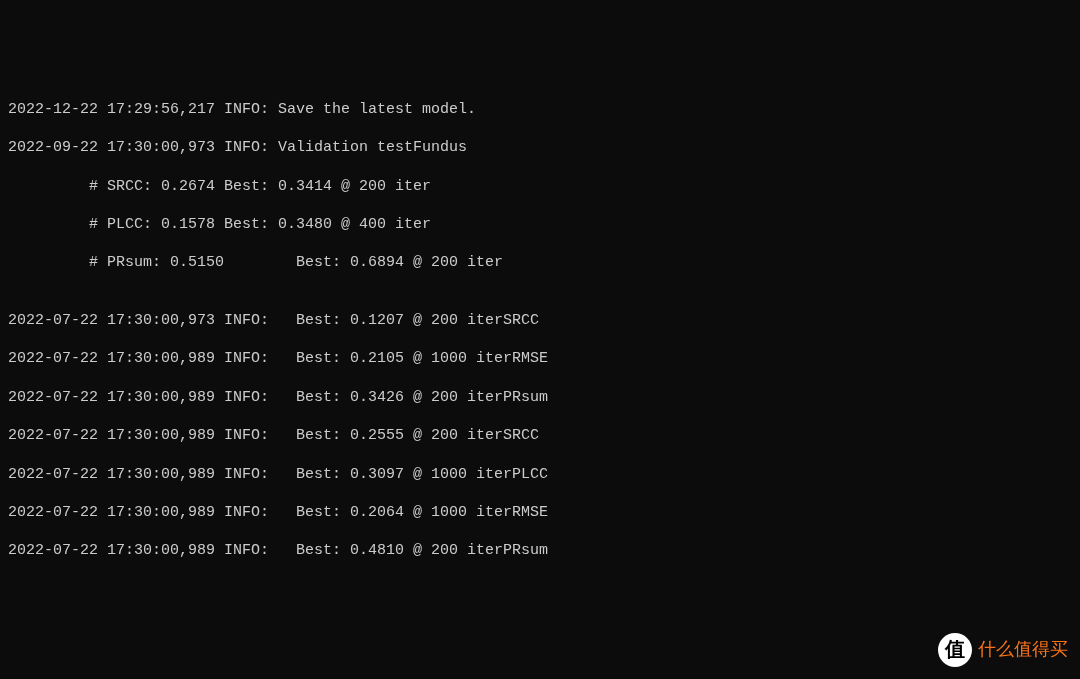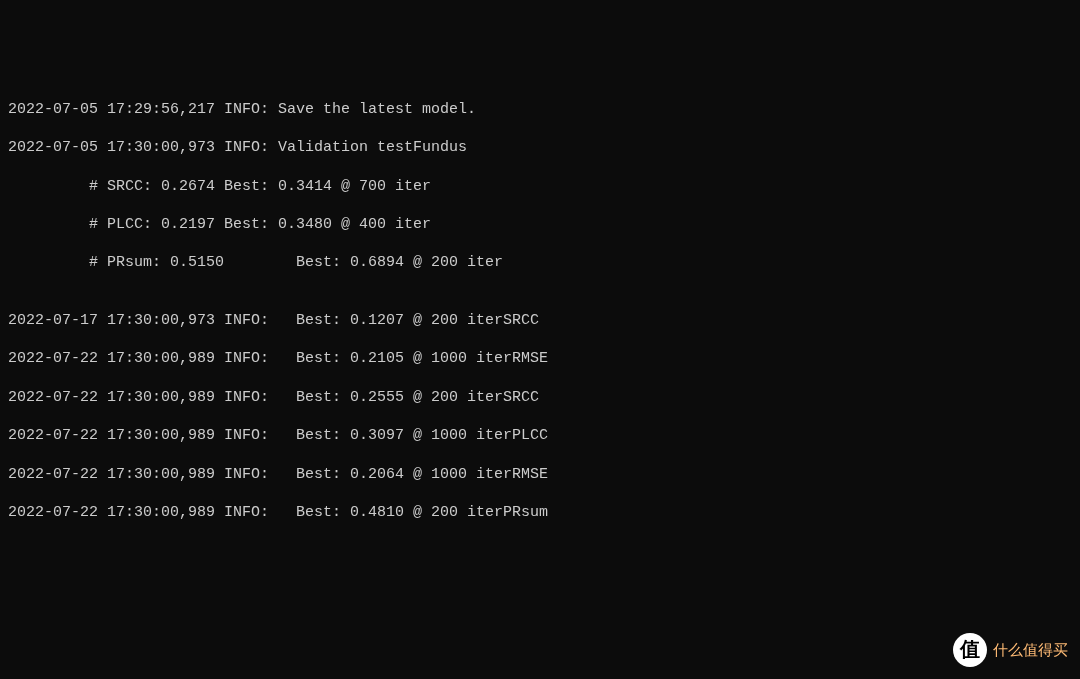--- a/index.html
+++ b/index.html
@@ -38,43 +38,44 @@
       background: #fff;
       display: flex;
       align-items: center;
       justify-content: center;
       color: #000;
       font-weight: bold;
       font-size: 20px;
       font-family: sans-serif;
     }
     .watermark-text {
-      color: #fdba74;
+      color: #f97316;
       font-family: sans-serif;
-      font-size: 15px;
+      font-size: 18px;
       font-weight: 500;
     }
     .line {
       display: block;
     }
   </style>
 </head>
 <body>
 
 
 
 <div class="terminal-output">
-<span class="line">2022-07-05 17:29:56,217 INFO: Save the latest model.</span>
-<span class="line">2022-07-05 17:30:00,973 INFO: Validation testFundus</span>
-<span class="line">         # SRCC: 0.2674 Best: 0.3414 @ 700 iter</span>
-<span class="line">         # PLCC: 0.2197 Best: 0.3480 @ 400 iter</span>
+<span class="line">2022-12-22 17:29:56,217 INFO: Save the latest model.</span>
+<span class="line">2022-09-22 17:30:00,973 INFO: Validation testFundus</span>
+<span class="line">         # SRCC: 0.2674 Best: 0.3414 @ 200 iter</span>
+<span class="line">         # PLCC: 0.1578 Best: 0.3480 @ 400 iter</span>
 <span class="line">         # PRsum: 0.5150        Best: 0.6894 @ 200 iter</span>
 <span class="line"></span>
-<span class="line">2022-07-17 17:30:00,973 INFO:   Best: 0.1207 @ 200 iterSRCC</span>
+<span class="line">2022-07-22 17:30:00,973 INFO:   Best: 0.1207 @ 200 iterSRCC</span>
 <span class="line">2022-07-22 17:30:00,989 INFO:   Best: 0.2105 @ 1000 iterRMSE</span>
+<span class="line">2022-07-22 17:30:00,989 INFO:   Best: 0.3426 @ 200 iterPRsum</span>
 <span class="line">2022-07-22 17:30:00,989 INFO:   Best: 0.2555 @ 200 iterSRCC</span>
 <span class="line">2022-07-22 17:30:00,989 INFO:   Best: 0.3097 @ 1000 iterPLCC</span>
 <span class="line">2022-07-22 17:30:00,989 INFO:   Best: 0.2064 @ 1000 iterRMSE</span>
 <span class="line">2022-07-22 17:30:00,989 INFO:   Best: 0.4810 @ 200 iterPRsum</span>
 
 
 
 
 
 

